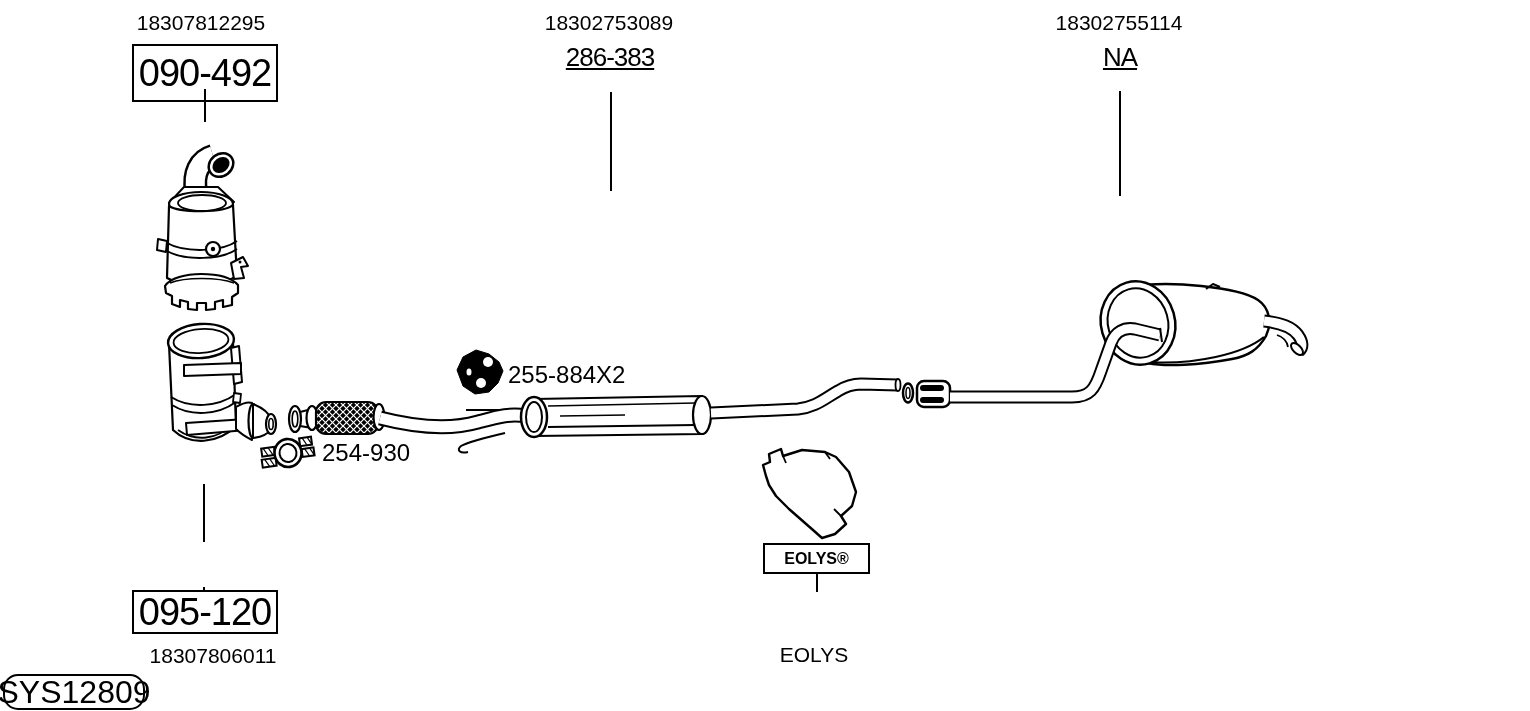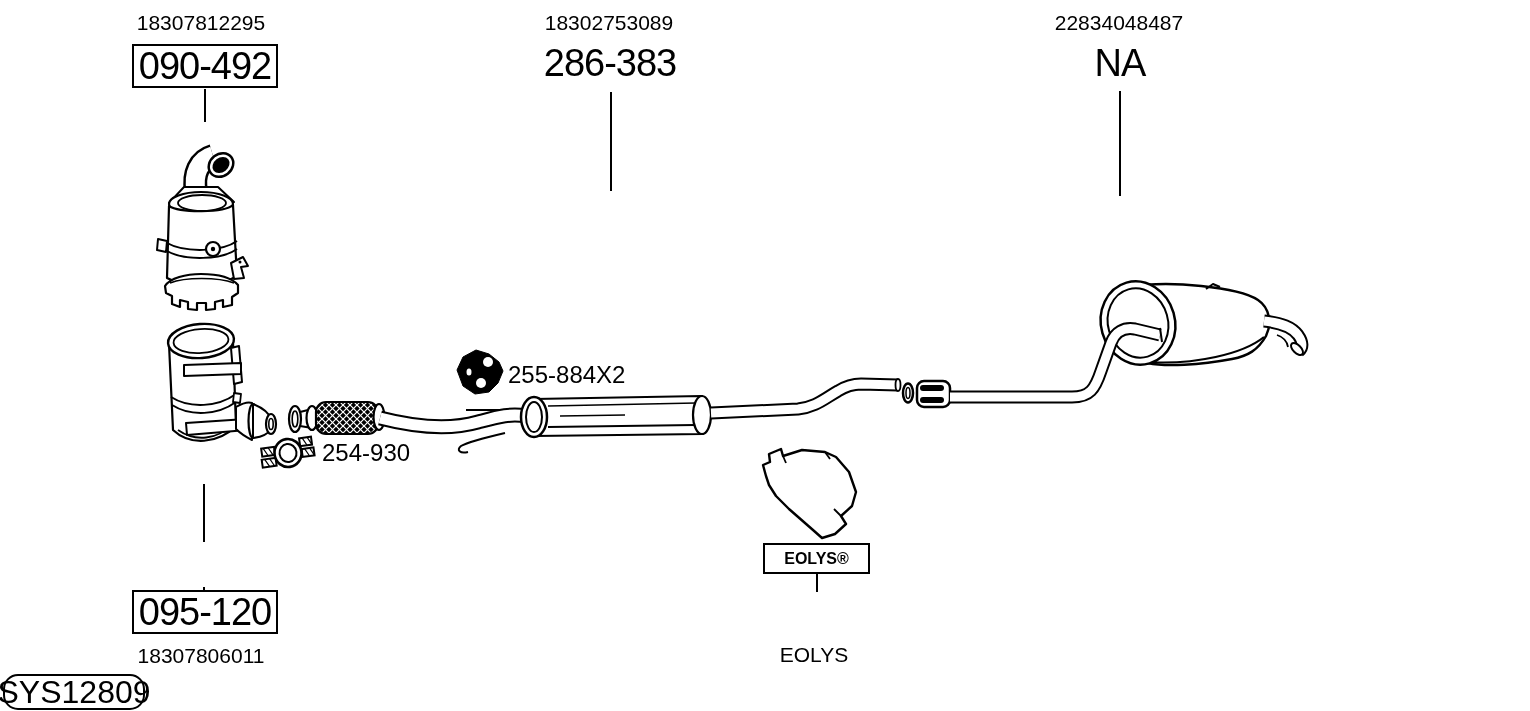--- a/index.html
+++ b/index.html
@@ -5,21 +5,21 @@
   html,body { margin:0; padding:0; background:#ffffff; }
   .stage {
     position:relative; width:1530px; height:711px; overflow:hidden;
     background:#ffffff; color:#000;
     font-family:"Liberation Sans", sans-serif;
     margin-top:6px;
   }
   .stage svg { position:absolute; left:0; top:0; }
   .lbl { position:absolute; white-space:nowrap; line-height:1; }
   .oem  { font-size:21px; transform:translateX(-50%); }
-  .code { font-size:38px; letter-spacing:-1px; transform:translateX(-50%); }
+  .code { font-size:26px; letter-spacing:-1px; transform:translateX(-50%);text-decoration:underline; }
   .code-box {
     position:absolute; border:2px solid #000; box-sizing:border-box;
     display:flex; align-items:center; justify-content:center;
     font-size:38px; letter-spacing:-1px; line-height:1; white-space:nowrap;
   }
   .small-code { font-size:24px; }
   .sys-box  { font-size:32px; letter-spacing:0; }
   .eolys-box{ font-size:16px; font-weight:bold; letter-spacing:0; }
   .caption  { font-size:21px; transform:translateX(-50%); }
 </style>
@@ -179,31 +179,31 @@
 
     <g stroke="#000" fill="none" stroke-linejoin="round">
       <path d="M766,470 L763,459 L770,456 L769,448 L781,443 L783,450 L802,444 L825,446 L836,451 L849,466 L856,486 L852,500 L841,510 L846,518 L835,528 L822,532 L813,524 L789,503 L776,490 L769,479 Z" fill="#fff" stroke-width="2.4"></path>
       <path d="M783,450 L786,457" stroke-width="1.8"></path>
       <path d="M825,446 L830,453" stroke-width="1.8"></path>
       <path d="M841,510 L834,503" stroke-width="1.8"></path>
     </g>
   </svg>
 
   <div class="lbl oem" style="left:201px; top:6px;">18307812295</div>
-  <div class="code-box" style="left:132px; top:38px; width:146px; height:44px;">090-492</div>
+  <div class="code-box" style="left:132px; top:38px; width:146px; height:58px;">090-492</div>
 
   <div class="lbl oem" style="left:609px; top:6px;">18302753089</div>
   <div class="lbl code" style="left:610px; top:38px;">286-383</div>
 
-  <div class="lbl oem" style="left:1119px; top:6px;">22834048487</div>
+  <div class="lbl oem" style="left:1119px; top:6px;">18302755114</div>
   <div class="lbl code" style="left:1120px; top:38px;">NA</div>
 
   <div class="lbl small-code" style="left:508px; top:357px;text-align:center;">255-884X2</div>
   <div class="lbl small-code" style="left:322px; top:435px;">254-930</div>
 
   <div class="code-box" style="left:132px; top:584px; width:146px; height:44px;">095-120</div>
-  <div class="lbl oem" style="left:201px; top:639px;">18307806011</div>
+  <div class="lbl oem" style="left:213px; top:639px;">18307806011</div>
   <div class="code-box sys-box" style="left:3px; top:668px; width:142px; height:36px;border-radius:15px;">SYS12809</div>
 
   <div class="code-box eolys-box" style="left:763px; top:537px; width:107px; height:31px;">EOLYS®</div>
   <div class="lbl caption" style="left:814px; top:638px;">EOLYS</div>
 
 </div>
 
 </body></html>

